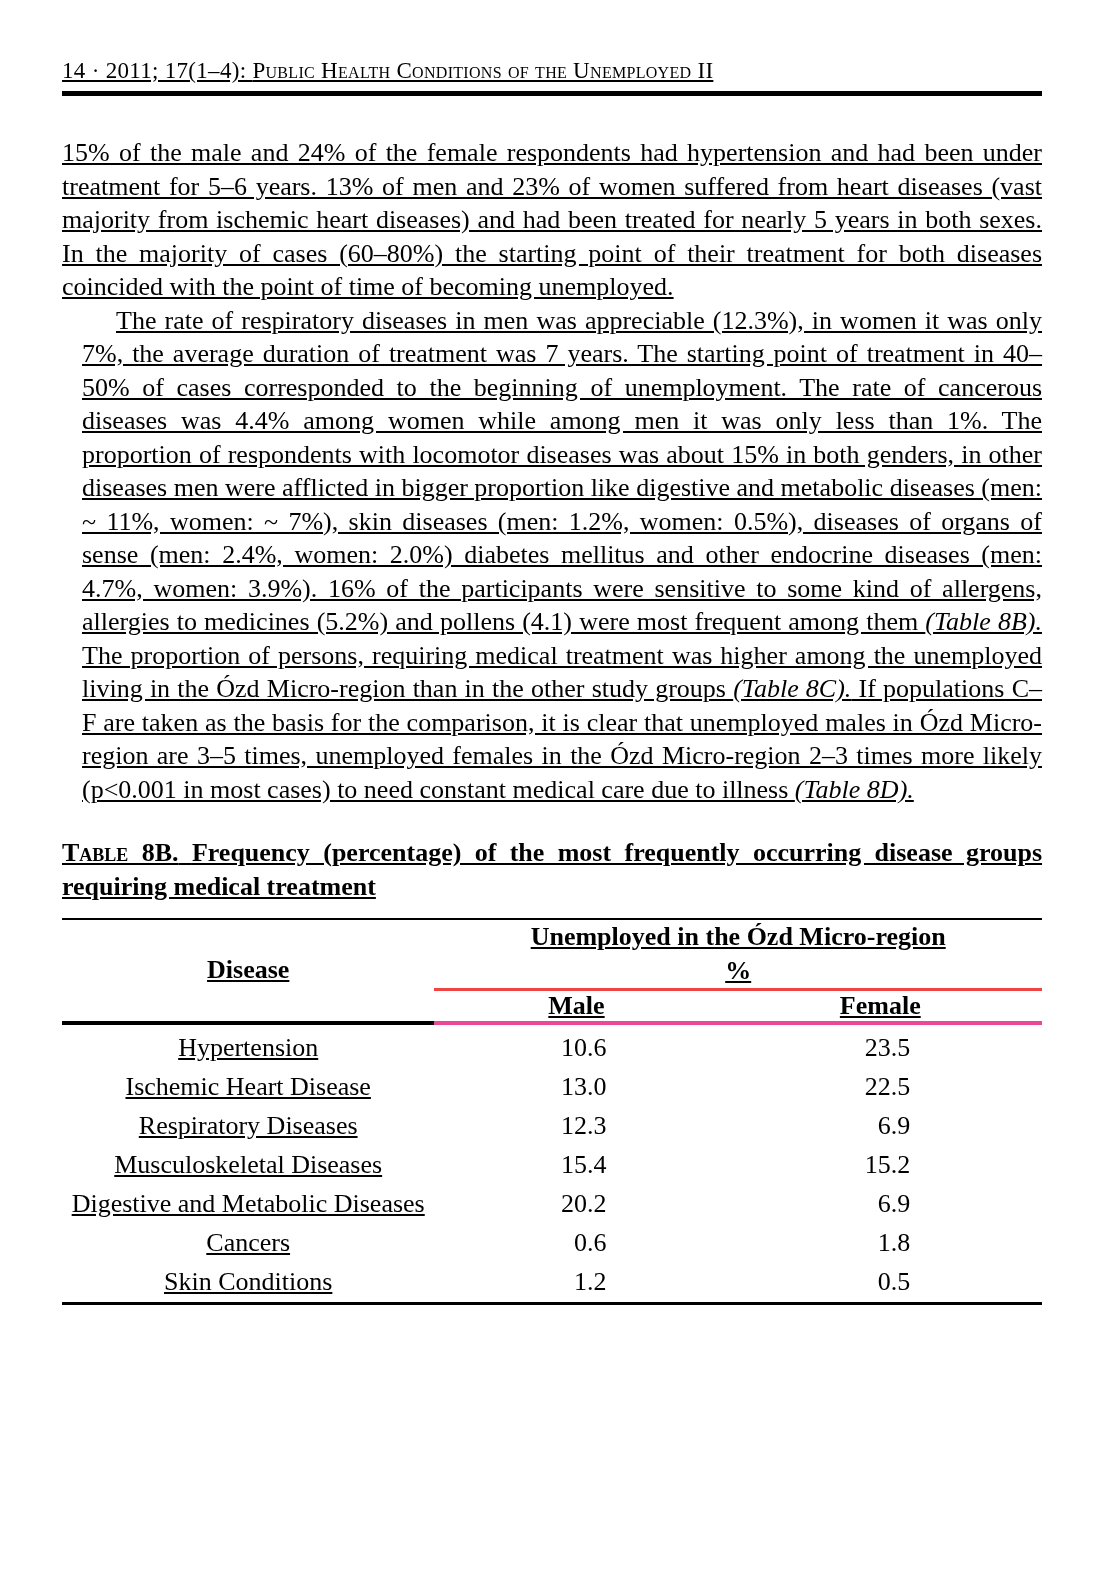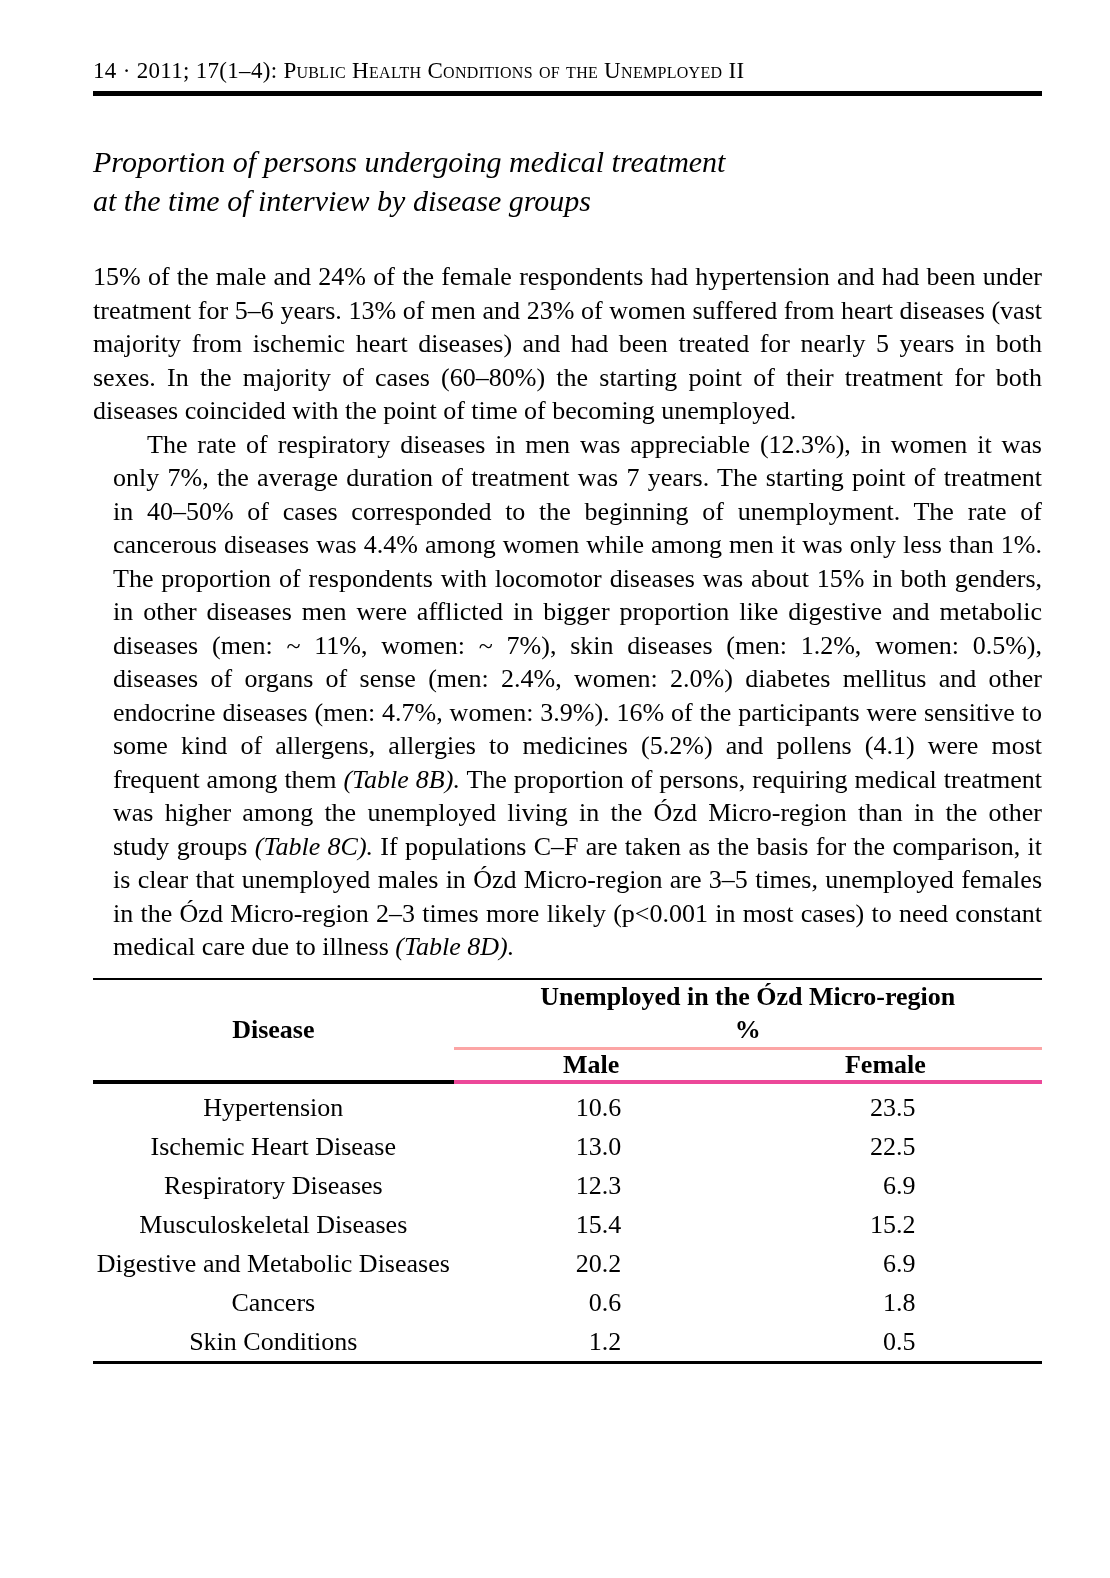--- a/index.html
+++ b/index.html
@@ -8,21 +8,22 @@
     height: 1578px;
     background: #ffffff;
     color: #000000;
     font-family: "Liberation Serif", serif;
     overflow: hidden;
   }
   .page {
     box-sizing: border-box;
     width: 1110px;
     height: 1226px;
-    padding: 58px 68px 0 93px;
+    padding: 58px 68px 0 62px;
+    text-decoration: underline;
   }
   .running-header {
     font-size: 23px;
     letter-spacing: 0.3px;
     white-space: nowrap;
   }
   .smallcaps { font-variant: small-caps; }
   .header-rule {
     height: 5px;
     background: #000;
@@ -55,21 +56,21 @@
   .data-table {
     width: 100%;
     border-collapse: collapse;
     margin-top: 14px;
     border-top: 2px solid #000;
     border-bottom: 3px solid #000;
     font-size: 26px;
   }
   .data-table th { font-weight: bold; padding: 0; }
   .group-head {
-    border-bottom: 3px solid #fca5a5;
+    border-bottom: 3px solid #ef4444;
     line-height: 1.3;
     padding: 8px 0 4px 0;
     text-align: center;
   }
   .disease-head {
     text-align: center;
     vertical-align: middle;
     border-bottom: 4px solid #000;
   }
   .sex-head {
@@ -84,29 +85,26 @@
   .num { display: inline-block; width: 60px; text-align: right; }
 </style>
 </head>
 <body>
 
 <div class="page">
 
   <div class="running-header"><span>14 · 2011; 17(1–4): </span><span class="smallcaps">Public Health Conditions of the Unemployed II</span></div>
   <div class="header-rule"></div>
 
-  <h1 class="section-title">
-    <span class="title-line">Proportion of persons undergoing medical treatment</span>
-    <span class="title-line">at the time of interview by disease groups</span>
-  </h1>
 
   <p class="body-para first-para">15% of the male and 24% of the female respondents had hypertension and had been under treatment for 5–6 years. 13% of men and 23% of women suffered from heart diseases (vast majority from ischemic heart diseases) and had been treated for nearly 5 years in both sexes. In the majority of cases (60–80%) the starting point of their treatment for both diseases coincided with the point of time of becoming unemployed.</p>
 
   <p class="body-para indented"><span>The rate of respiratory diseases in men was appreciable (12.3%), in women it was only 7%, the average duration of treatment was 7 years. The starting point of treatment in 40–50% of cases corresponded to the beginning of unemployment. The rate of cancerous diseases was 4.4% among women while among men it was only less than 1%. The proportion of respondents with locomotor diseases was about 15% in both genders, in other diseases men were afflicted in bigger proportion like digestive and metabolic diseases (men: ~ 11%, women: ~ 7%), skin diseases (men: 1.2%, women: 0.5%), diseases of organs of sense (men: 2.4%, women: 2.0%) diabetes mellitus and other endocrine diseases (men: 4.7%, women: 3.9%). 16% of the participants were sensitive to some kind of allergens, allergies to medicines (5.2%) and pollens (4.1) were most frequent among them </span><span class="table-ref">(Table 8B).</span><span> The proportion of persons, requiring medical treatment was higher among the unemployed living in the Ózd Micro-region than in the other study groups </span><span class="table-ref">(Table 8C).</span><span> If populations C–F are taken as the basis for the comparison, it is clear that unemployed males in Ózd Micro-region are 3–5 times, unemployed females in the Ózd Micro-region 2–3 times more likely (p&lt;0.001 in most cases) to need constant medical care due to illness </span><span class="table-ref">(Table 8D).</span></p>
 
+  <p class="table-caption"><span class="smallcaps">Table 8B.</span> <span>Frequency (percentage) of the most frequently occurring disease groups requiring medical treatment</span></p>
 
   <table class="data-table">
     <colgroup>
       <col style="width:38%">
       <col style="width:29%">
       <col style="width:33%">
     </colgroup>
     <thead>
       <tr>
         <th class="disease-head" rowspan="2">Disease</th>

